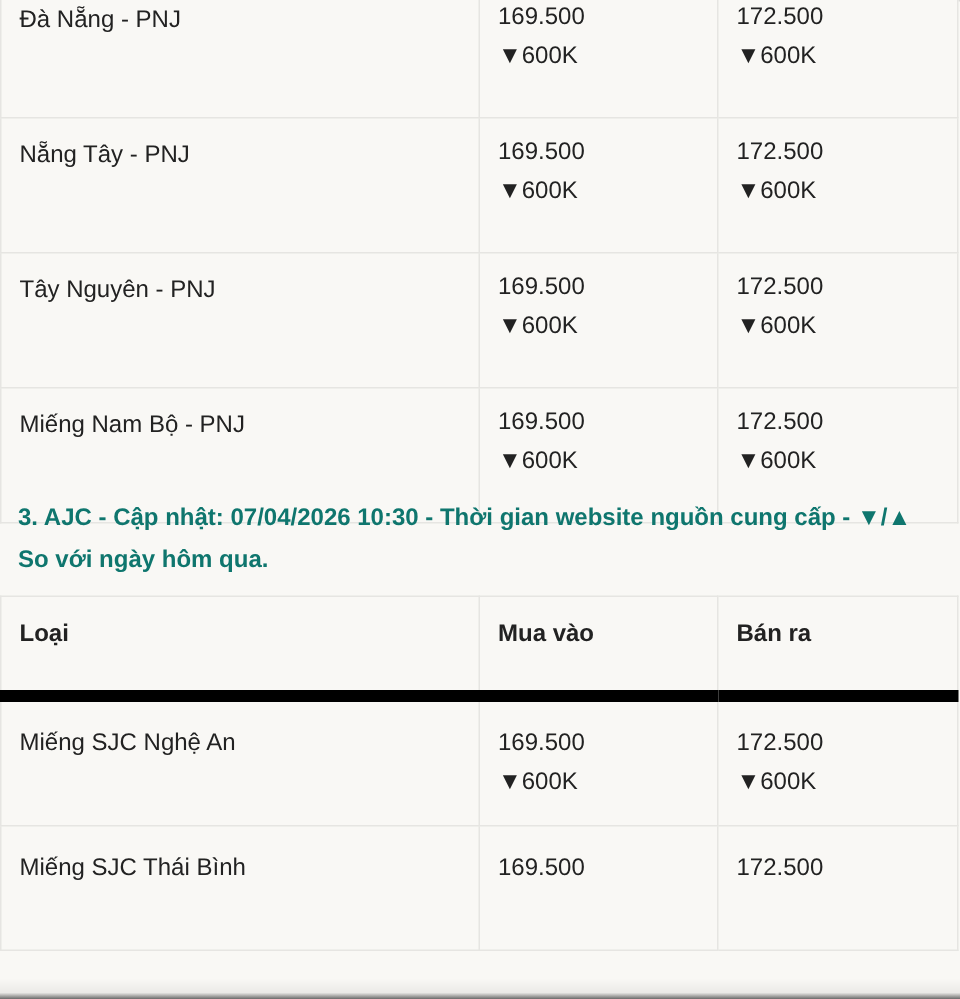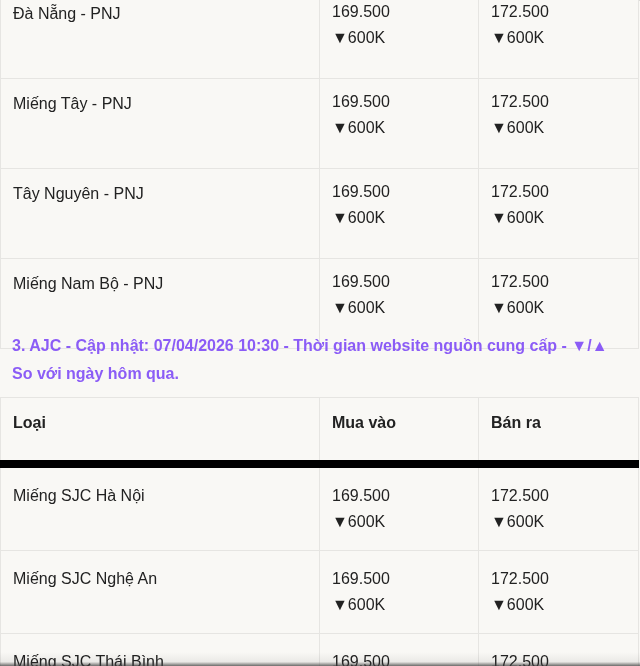--- a/index.html
+++ b/index.html
@@ -41,21 +41,21 @@
     .change { font-weight: normal; display: block; }
     .price { display: block; }
     .section-title {
       position: absolute;
       left: 12px;
       top: 332px;
       width: 620px;
       font-size: 16px;
       font-weight: bold;
       line-height: 28px;
-      color: #8b5cf6;
+      color: #0f766e;
       margin: 0;
     }
     .t2 { position: absolute; left: 0; top: 397px; }
     .t2 th {
       height: 50px;
       font-weight: bold;
       padding-top: 12px;
       border-bottom: 8px solid #000000;
     }
     .t2 tr.row td { height: 67px; padding-top: 15px; }
@@ -93,21 +93,21 @@
         <td>
             <span class="price">169.500</span>
             <span class="change">▼600K</span>
           </td>
         <td>
             <span class="price">172.500</span>
             <span class="change">▼600K</span>
           </td>
       </tr>
       <tr class="row">
-        <td><span>Miếng Tây - PNJ</span></td>
+        <td><span>Nẵng Tây - PNJ</span></td>
         <td>
             <span class="price">169.500</span>
             <span class="change">▼600K</span>
           </td>
         <td>
             <span class="price">172.500</span>
             <span class="change">▼600K</span>
           </td>
       </tr>
       <tr class="row">
@@ -145,31 +145,20 @@
       </colgroup>
     <thead>
       <tr>
         <th>Loại</th>
         <th>Mua vào</th>
         <th>Bán ra</th>
       </tr>
     </thead>
     <tbody>
       <tr class="row">
-        <td><span>Miếng SJC Hà Nội</span></td>
-        <td>
-            <span class="price">169.500</span>
-            <span class="change">▼600K</span>
-          </td>
-        <td>
-            <span class="price">172.500</span>
-            <span class="change">▼600K</span>
-          </td>
-      </tr>
-      <tr class="row">
         <td><span>Miếng SJC Nghệ An</span></td>
         <td>
             <span class="price">169.500</span>
             <span class="change">▼600K</span>
           </td>
         <td>
             <span class="price">172.500</span>
             <span class="change">▼600K</span>
           </td>
       </tr>

